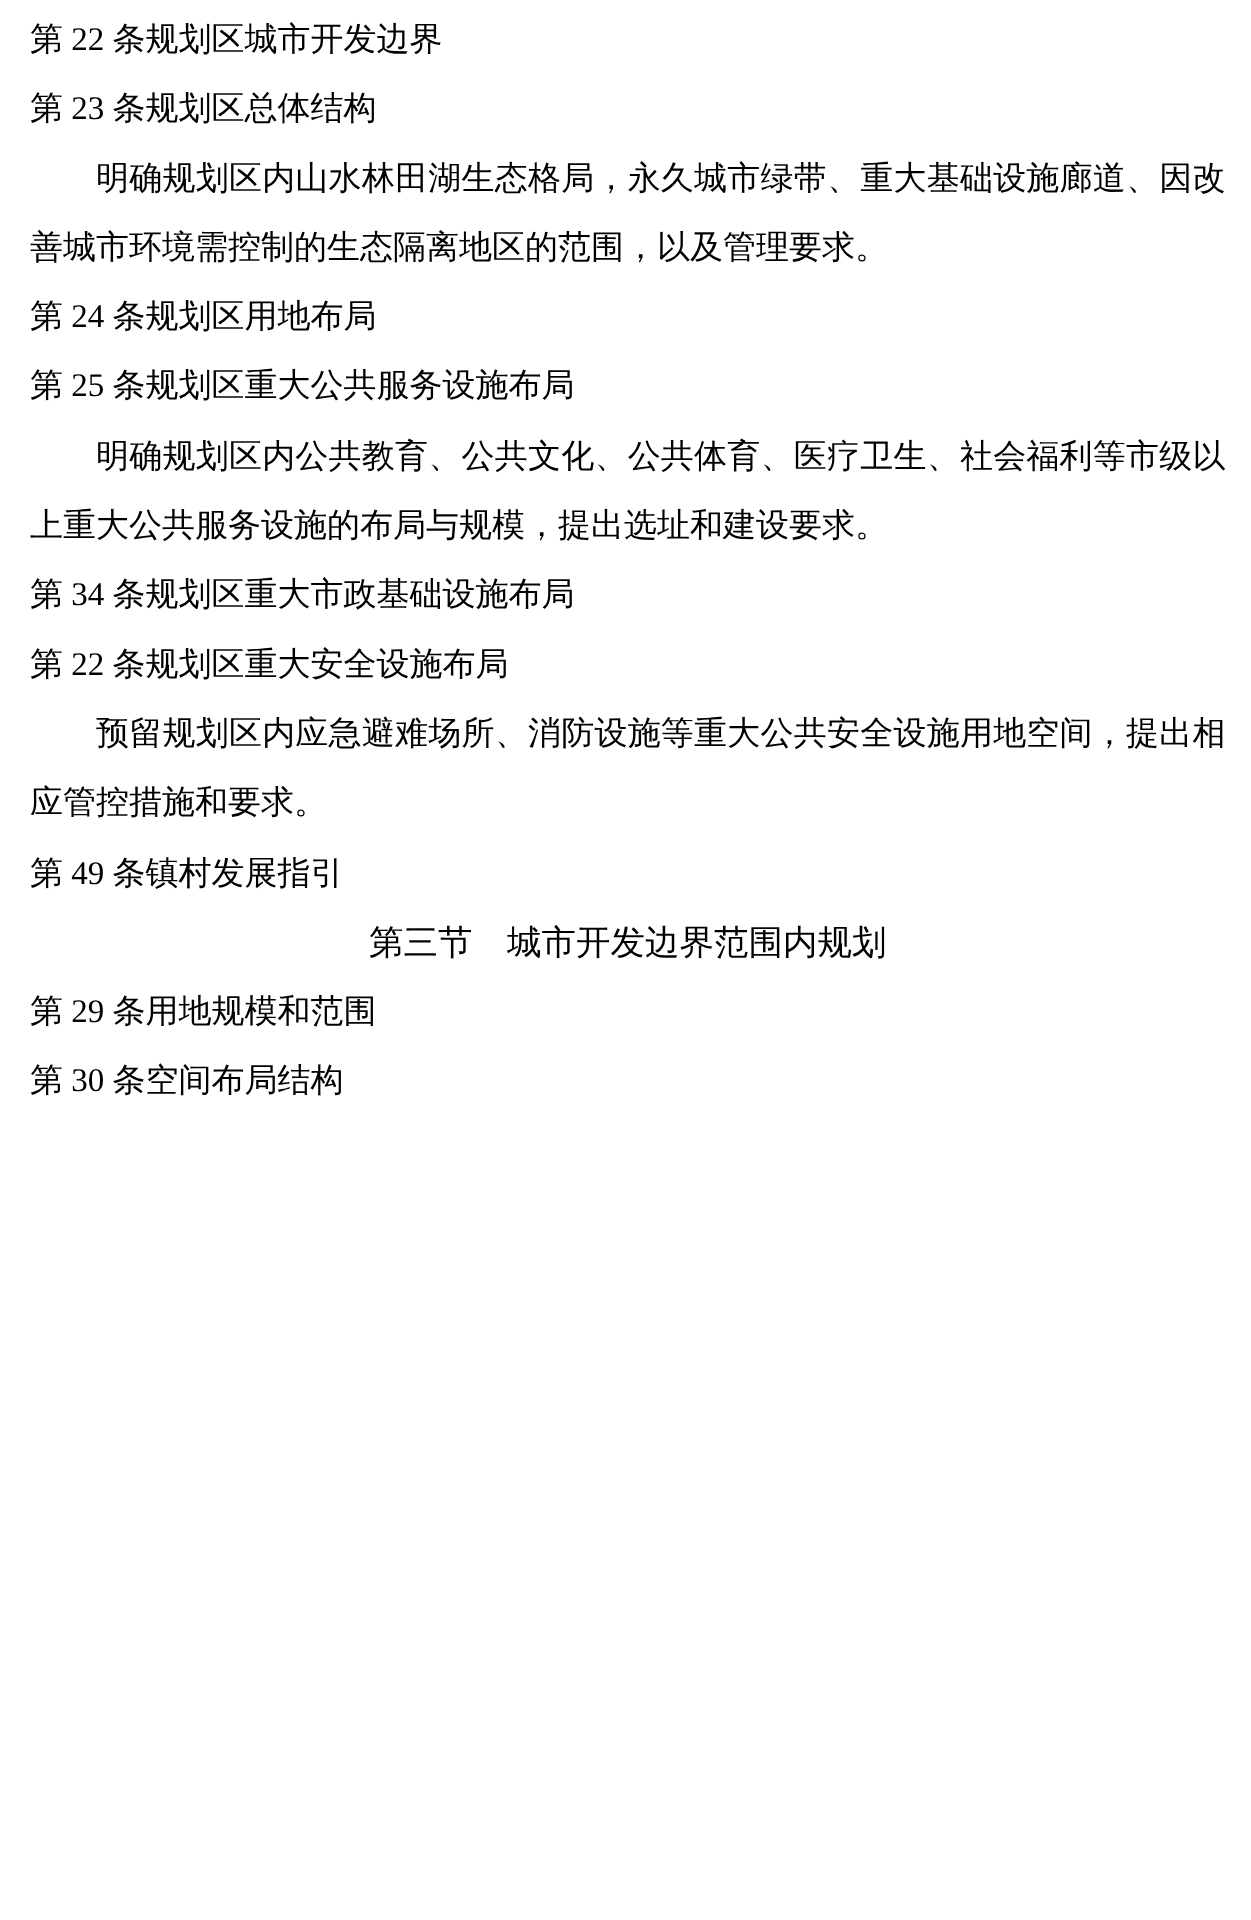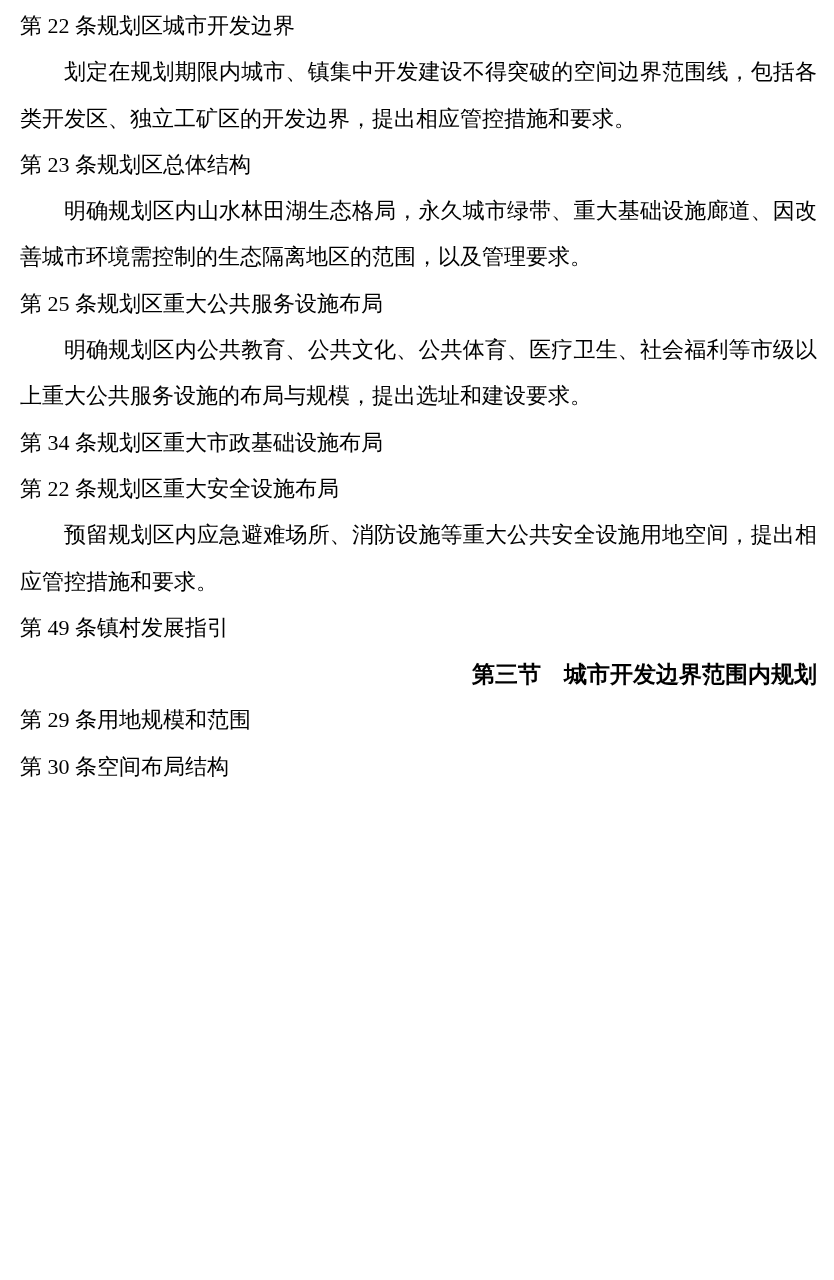--- a/index.html
+++ b/index.html
@@ -31,34 +31,34 @@
     word-break: break-all;
   }
   .block.paragraph {
     text-indent: 2em;
   }
   .block.article {
     text-align: left;
   }
   .block.section {
     font-family: "Liberation Sans", "DejaVu Sans", sans-serif;
-    font-weight: bold;
+    font-weight: normal;
     font-size: 23px;
-    text-align: right;
+    text-align: center;
   }
 </style>
 </head>
 <body>
 
 <main class="page">
   <div id="doc-blocks">
       <p class="block article">第 22 条规划区城市开发边界</p>
-      <p class="block paragraph">划定在规划期限内城市、镇集中开发建设不得突破的空间边界范围线，包括各类开发区、独立工矿区的开发边界，提出相应管控措施和要求。</p>
       <p class="block article">第 23 条规划区总体结构</p>
       <p class="block paragraph">明确规划区内山水林田湖生态格局，永久城市绿带、重大基础设施廊道、因改善城市环境需控制的生态隔离地区的范围，以及管理要求。</p>
+      <p class="block article">第 24 条规划区用地布局</p>
       <p class="block article">第 25 条规划区重大公共服务设施布局</p>
       <p class="block paragraph">明确规划区内公共教育、公共文化、公共体育、医疗卫生、社会福利等市级以上重大公共服务设施的布局与规模，提出选址和建设要求。</p>
       <p class="block article">第 34 条规划区重大市政基础设施布局</p>
       <p class="block article">第 22 条规划区重大安全设施布局</p>
       <p class="block paragraph">预留规划区内应急避难场所、消防设施等重大公共安全设施用地空间，提出相应管控措施和要求。</p>
       <p class="block article">第 49 条镇村发展指引</p>
       <p class="block section">第三节　城市开发边界范围内规划</p>
       <p class="block article">第 29 条用地规模和范围</p>
       <p class="block article">第 30 条空间布局结构</p>
     </div>

